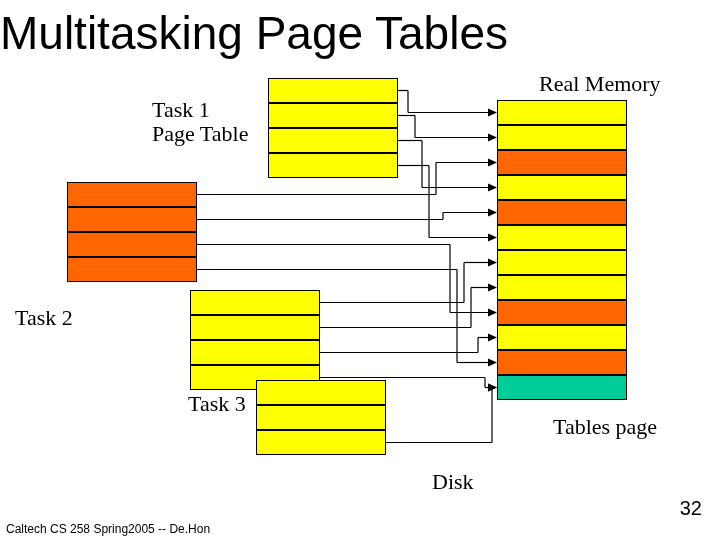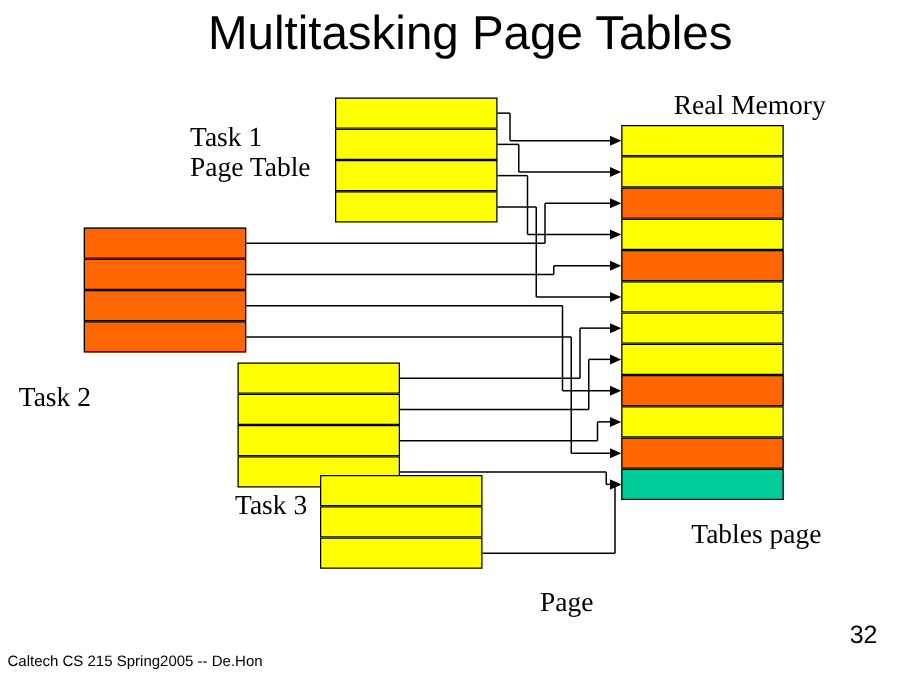--- a/index.html
+++ b/index.html
@@ -14,22 +14,22 @@
   .stage {
     position: relative;
     width: 720px;
     height: 540px;
   }
   .title {
     position: absolute;
     top: 6px;
     left: 0;
     width: 586px;
-    text-align: right;
-    font-size: 38px;
+    text-align: left;
+    font-size: 46px;
     font-weight: 400;
     font-family: Arial, Helvetica, sans-serif;
     color: #000;
   }
   .label {
     position: absolute;
     font-family: "Times New Roman", Times, serif;
     font-size: 22px;
     color: #000;
     line-height: 1.1;
@@ -84,21 +84,21 @@
 <div class="stage">
 
   <div class="title">Multitasking Page Tables</div>
 
   <div class="label" style="left:152px; top:98px; white-space:pre;">Task 1
 Page Table</div>
   <div class="label" style="left:510px; top:72px;margin-left:29px;">Real Memory</div>
   <div class="label" style="left:15px; top:278px;margin-top:28px;">Task 2</div>
   <div class="label" style="left:188px; top:392px;">Task 3</div>
   <div class="label" style="left:553px; top:415px;">Tables page</div>
-  <div class="label" style="left:432px; top:470px;">Page</div>
+  <div class="label" style="left:432px; top:470px;">Disk</div>
 
   <div id="task1" class="block" style="left:268px; top:78px; width:130px;">
       <div class="cell yellow" style="height: 25px;"></div>
       <div class="cell yellow" style="height: 25px;"></div>
       <div class="cell yellow" style="height: 25px;"></div>
       <div class="cell yellow" style="height: 25px;"></div>
     </div>
 
   <div id="t2u" class="block" style="left:67px; top:182px; width:130px;">
       <div class="cell orange" style="height: 25px;"></div>
@@ -186,15 +186,15 @@
         <line x1="485" y1="377.5" x2="485" y2="387.5"></line>
         <line x1="485" y1="387.5" x2="489" y2="387.5"></line>
         <polygon points="497,387.5 488,383.5 488,391.5"></polygon>
         <line x1="386" y1="442.5" x2="492" y2="442.5"></line>
         <line x1="492" y1="442.5" x2="492" y2="387.5"></line>
         <line x1="492" y1="387.5" x2="489" y2="387.5"></line>
         <polygon points="497,387.5 488,383.5 488,391.5"></polygon>
       </g>
   </svg>
 
-  <div class="footer">Caltech CS 215 Spring2005 -- De.Hon</div>
+  <div class="footer">Caltech CS 258 Spring2005 -- De.Hon</div>
   <div class="slide-num">32</div>
 </div>
 
 </body></html>

